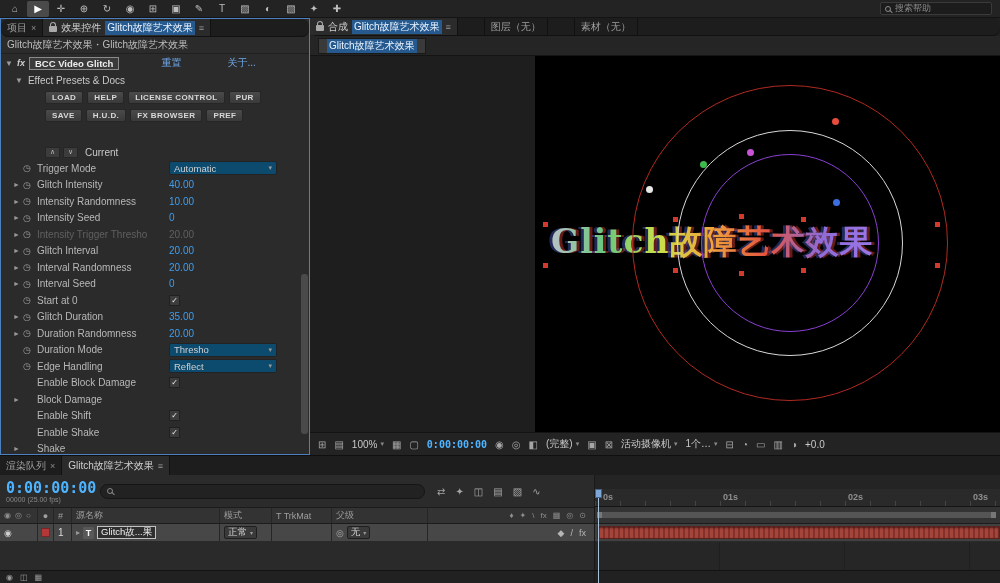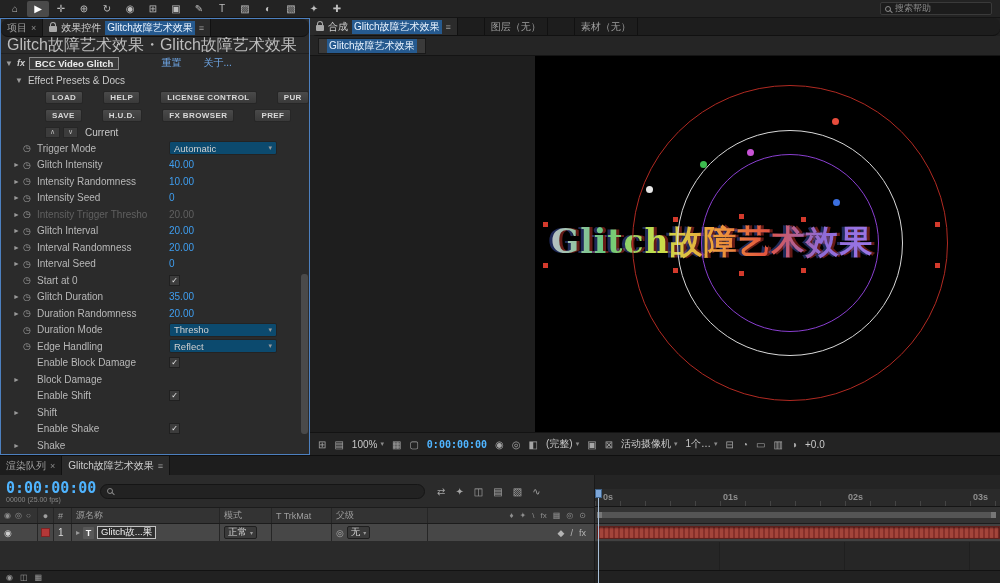--- a/index.html
+++ b/index.html
@@ -22,32 +22,32 @@
   .main{position:absolute;top:18px;left:0;right:0;height:437px;display:flex;}
 
   
   .left-panel{width:310px;background:#2b2b2b;border:1px solid #4d80bf;display:flex;flex-direction:column;position:relative;flex:0 0 310px;}
   .tabbar{height:18px;background:#1d1d1d;display:flex;align-items:stretch;border-bottom:1px solid #111;border-radius:7px;}
   .tab{display:flex;align-items:center;gap:4px;padding:0 6px;font-size:10px;color:#9f9f9f;border-right:1px solid #111;white-space:nowrap;}
   .tab.active{background:#2b2b2b;color:#cfcfcf;}
   .hl{background:#265a8f;color:#eaf4ff;padding:0 2px;}
   .close-x{color:#8a8a8a;font-size:9px;}
   .menu-glyph{color:#9a9a9a;font-size:9px;}
-  .breadcrumb{height:17px;display:flex;align-items:center;padding:0 6px;font-size:16px;color:#bdbdbd;border-bottom:1px solid #202020;background:#2b2b2b;white-space:nowrap;overflow:hidden;}
+  .breadcrumb{height:17px;display:flex;align-items:center;padding:0 6px;font-size:10px;color:#bdbdbd;border-bottom:1px solid #202020;background:#2b2b2b;white-space:nowrap;overflow:hidden;}
   .fx-header{height:18px;display:flex;align-items:center;gap:4px;padding:0 4px;font-size:10px;white-space:nowrap;}
   .twirl-d{color:#9a9a9a;font-size:8px;}
   .fx-badge{font-style:italic;font-weight:bold;color:#cfcfcf;font-size:9px;}
   .fx-name{border:1px solid #8a8a8a;background:#3a3a3a;color:#ececec;padding:0 5px;height:13px;display:flex;align-items:center;font-size:9.5px;font-weight:bold;}
   .link{color:#6fa8e8;font-size:10px;}
   .l-reset{margin-left:38px;}
-  .l-about{margin-left:18px;}
+  .l-about{margin-left:42px;}
   .presets-row{height:16px;display:flex;align-items:center;gap:5px;padding-left:14px;color:#c9c9c9;font-size:10px;}
-  .btnrow{height:18px;display:flex;align-items:center;gap:20px;padding-left:44px;overflow:hidden;flex:0 0 auto;}
+  .btnrow{height:18px;display:flex;align-items:center;gap:4px;padding-left:44px;overflow:hidden;flex:0 0 auto;}
   .chipbtn{height:13px;background:linear-gradient(#4a4a4a,#3a3a3a);border:1px solid #262626;border-radius:2px;color:#d8d8d8;font-size:8px;font-weight:bold;display:flex;align-items:center;justify-content:center;padding:0 6px;letter-spacing:.4px;white-space:nowrap;flex:0 0 auto;}
-  .current-row{height:16px;display:flex;align-items:center;gap:3px;padding-left:44px;color:#c9c9c9;font-size:10px;}
+  .current-row{height:16px;display:flex;align-items:center;gap:3px;padding-left:44px;color:#c9c9c9;font-size:10px;margin-top:20px;}
   .spin{width:15px;height:11px;background:#3c3c3c;border:1px solid #262626;font-size:7px;display:flex;align-items:center;justify-content:center;color:#bbb;}
   .current-label{margin-left:4px;}
   .params{flex:1;overflow:hidden;position:relative;}
   .prow{height:16.5px;display:flex;align-items:center;padding-left:12px;}
   .prow .tw{width:10px;font-size:7px;color:#9a9a9a;flex:0 0 10px;}
   .prow .sw{width:14px;font-size:9px;color:#9a9a9a;flex:0 0 14px;}
   .prow .lbl{width:132px;font-size:10px;color:#b8b8b8;white-space:nowrap;overflow:hidden;flex:0 0 132px;}
   .prow .val{color:#3f9ef0;font-size:10px;}
   .prow.disabled .lbl,.prow.disabled .val{color:#606060;}
   .pdrop{width:108px;height:14px;background:#0c4a6e;border:1px solid #232323;border-radius:2px;display:flex;align-items:center;justify-content:space-between;padding:0 4px;color:#d0d0d0;font-size:9.5px;}
@@ -300,25 +300,20 @@
             <span class="sw"></span>
             <span class="lbl">Block Damage</span>
           </div>
           <div class="prow">
             <span class="tw"></span>
             <span class="sw"></span>
             <span class="lbl">Enable Shift</span>
             <div class="pcheck">✓</div>
           </div>
           <div class="prow">
-            <span class="tw">►</span>
-            <span class="sw"></span>
-            <span class="lbl">Shift</span>
-          </div>
-          <div class="prow">
             <span class="tw"></span>
             <span class="sw"></span>
             <span class="lbl">Enable Shake</span>
             <div class="pcheck">✓</div>
           </div>
           <div class="prow">
             <span class="tw">►</span>
             <span class="sw"></span>
             <span class="lbl">Shake</span>
           </div>

